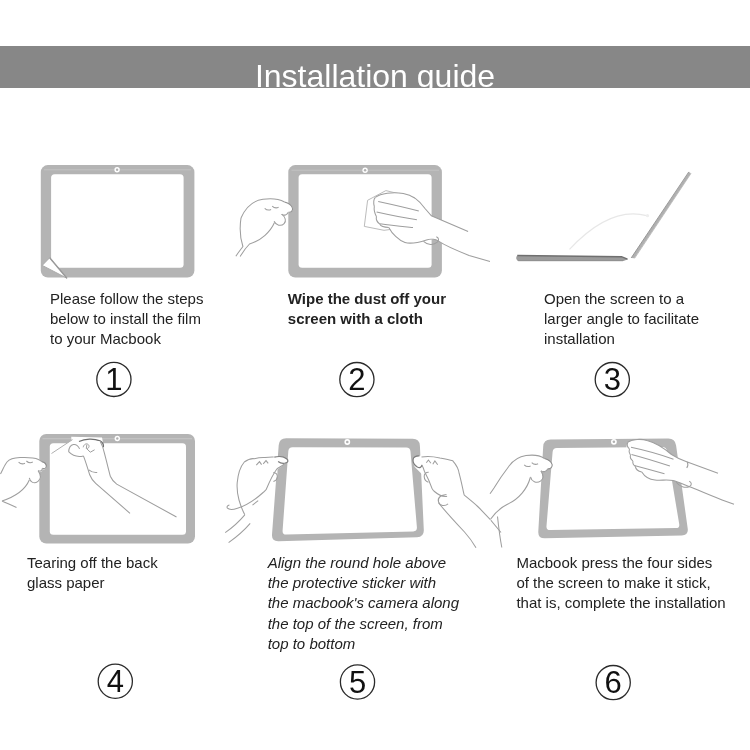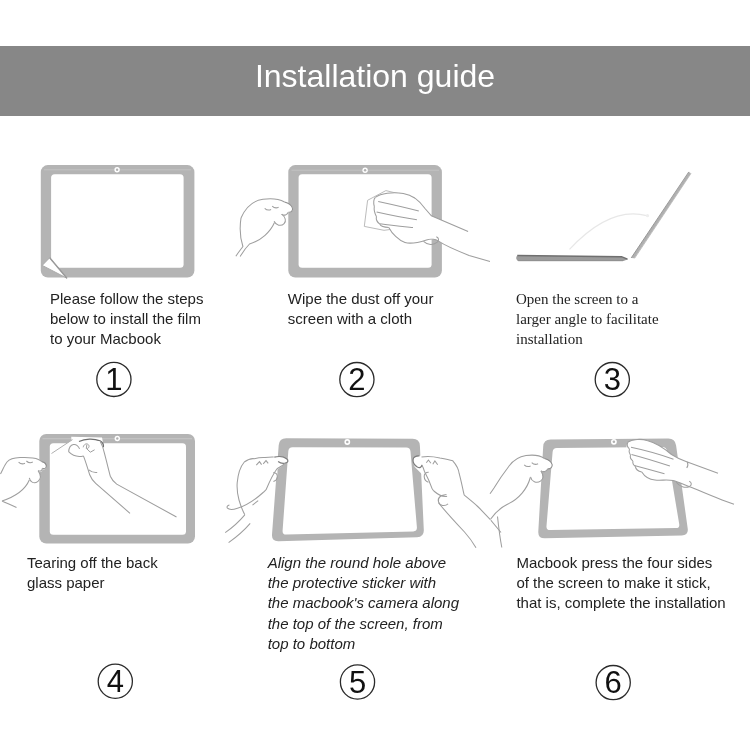--- a/index.html
+++ b/index.html
@@ -1,35 +1,35 @@
 <!DOCTYPE html>
 <html><head>
 <meta charset="utf-8">
 <style>
   html,body{margin:0;padding:0;}
   body{width:750px;height:750px;background:#ffffff;position:relative;overflow:hidden;
        font-family:"Liberation Sans",sans-serif;}
-  .banner{position:absolute;left:0;top:45.5px;width:750px;height:70px;background:#878787;}
+  .banner{position:absolute;left:0;top:45.5px;width:750px;height:42px;background:#878787;}
   .banner span{position:absolute;left:0;top:0;width:750px;text-align:center;
        color:#ffffff;font-size:32px;line-height:58px;top:1.8px;}
   .cap{position:absolute;color:#222222;font-size:15px;line-height:20.2px;white-space:pre;}
   svg{position:absolute;left:0;top:0;}
 </style>
 </head>
 <body>
   <div class="banner">
     <span>Installation guide</span>
   </div>
 
   <div class="cap" style="left:50px;top:288.6px;">Please follow the steps
 below to install the film
 to your Macbook</div>
-  <div class="cap" style="left:287.8px;top:288.6px;">Wipe the dust off your
+  <div class="cap" style="left:287.8px;top:288.6px;font-weight:bold;">Wipe the dust off your
 screen with a cloth</div>
-  <div class="cap" style="left:516px;top:288.6px;font-family:Liberation Serif, serif;">Open the screen to a
+  <div class="cap" style="left:544px;top:288.6px;">Open the screen to a
 larger angle to facilitate
 installation</div>
   <div class="cap" style="left:27px;top:552.9px;">Tearing off the back
 glass paper</div>
   <div class="cap" style="left:267.7px;top:552.9px;font-style:italic;">Align the round hole above
 the protective sticker with
 the macbook's camera along
 the top of the screen, from
 top to bottom</div>
   <div class="cap" style="left:516.4px;top:552.9px;">Macbook press the four sides

